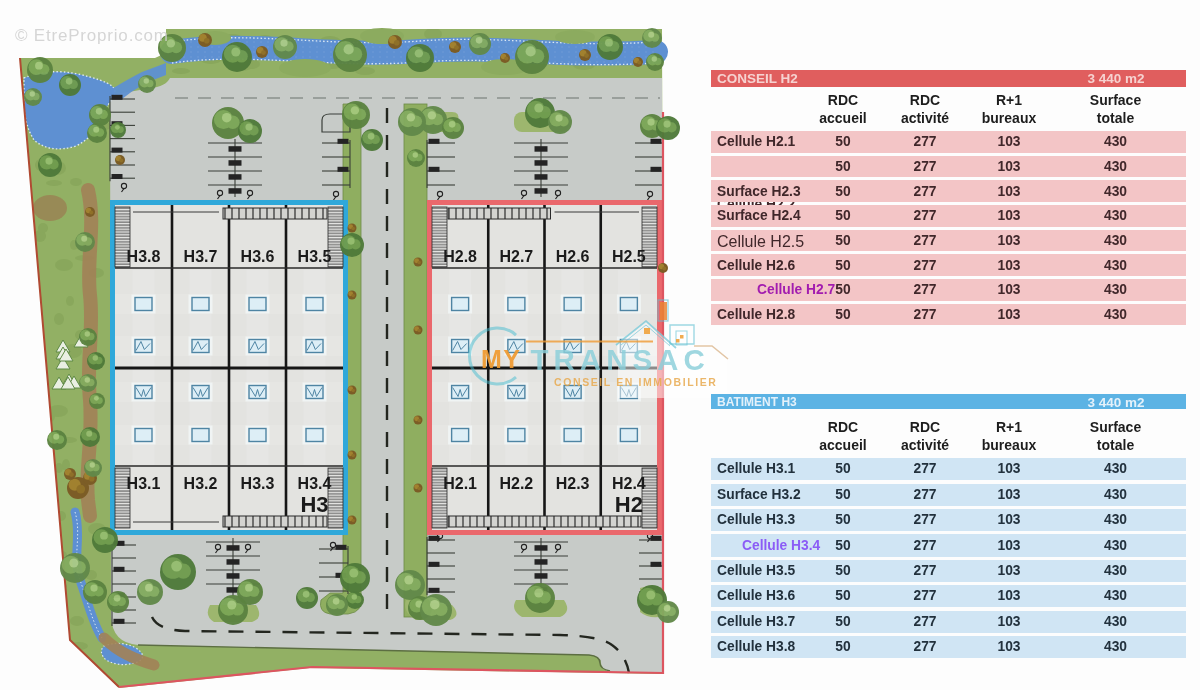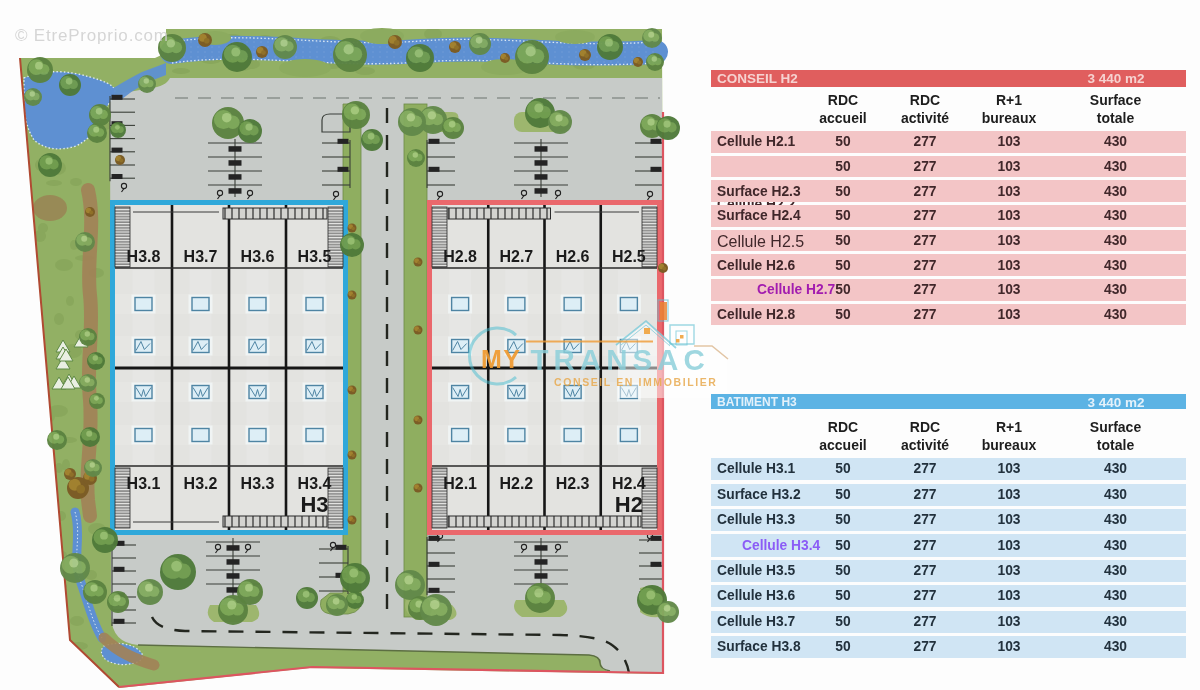--- a/index.html
+++ b/index.html
@@ -1091,17 +1091,17 @@
 <div style="position:absolute;left:1075.5px;top:587.3px;width:80px;text-align:center;font-size:13.8px;font-weight:bold;color:#22313d;">430</div>
 
 <div style="position:absolute;left:711px;top:610.5px;width:475px;height:22.3px;background:#d0e5f4;"></div>
 <div style="position:absolute;left:717px;top:612.7px;font-size:13.8px;font-weight:bold;color:#22313d;">Cellule H3.7</div>
 <div style="position:absolute;left:803px;top:612.7px;width:80px;text-align:center;font-size:13.8px;font-weight:bold;color:#22313d;">50</div>
 <div style="position:absolute;left:885px;top:612.7px;width:80px;text-align:center;font-size:13.8px;font-weight:bold;color:#22313d;">277</div>
 <div style="position:absolute;left:969px;top:612.7px;width:80px;text-align:center;font-size:13.8px;font-weight:bold;color:#22313d;">103</div>
 <div style="position:absolute;left:1075.5px;top:612.7px;width:80px;text-align:center;font-size:13.8px;font-weight:bold;color:#22313d;">430</div>
 
 <div style="position:absolute;left:711px;top:635.9px;width:475px;height:22.3px;background:#d0e5f4;"></div>
-<div style="position:absolute;left:717px;top:638.1px;font-size:13.8px;font-weight:bold;color:#22313d;">Surface H3.8</div>
+<div style="position:absolute;left:717px;top:638.1px;font-size:13.8px;font-weight:bold;color:#22313d;">Cellule H3.8</div>
 <div style="position:absolute;left:803px;top:638.1px;width:80px;text-align:center;font-size:13.8px;font-weight:bold;color:#22313d;">50</div>
 <div style="position:absolute;left:885px;top:638.1px;width:80px;text-align:center;font-size:13.8px;font-weight:bold;color:#22313d;">277</div>
 <div style="position:absolute;left:969px;top:638.1px;width:80px;text-align:center;font-size:13.8px;font-weight:bold;color:#22313d;">103</div>
 <div style="position:absolute;left:1075.5px;top:638.1px;width:80px;text-align:center;font-size:13.8px;font-weight:bold;color:#22313d;">430</div>
 
 </body></html>

